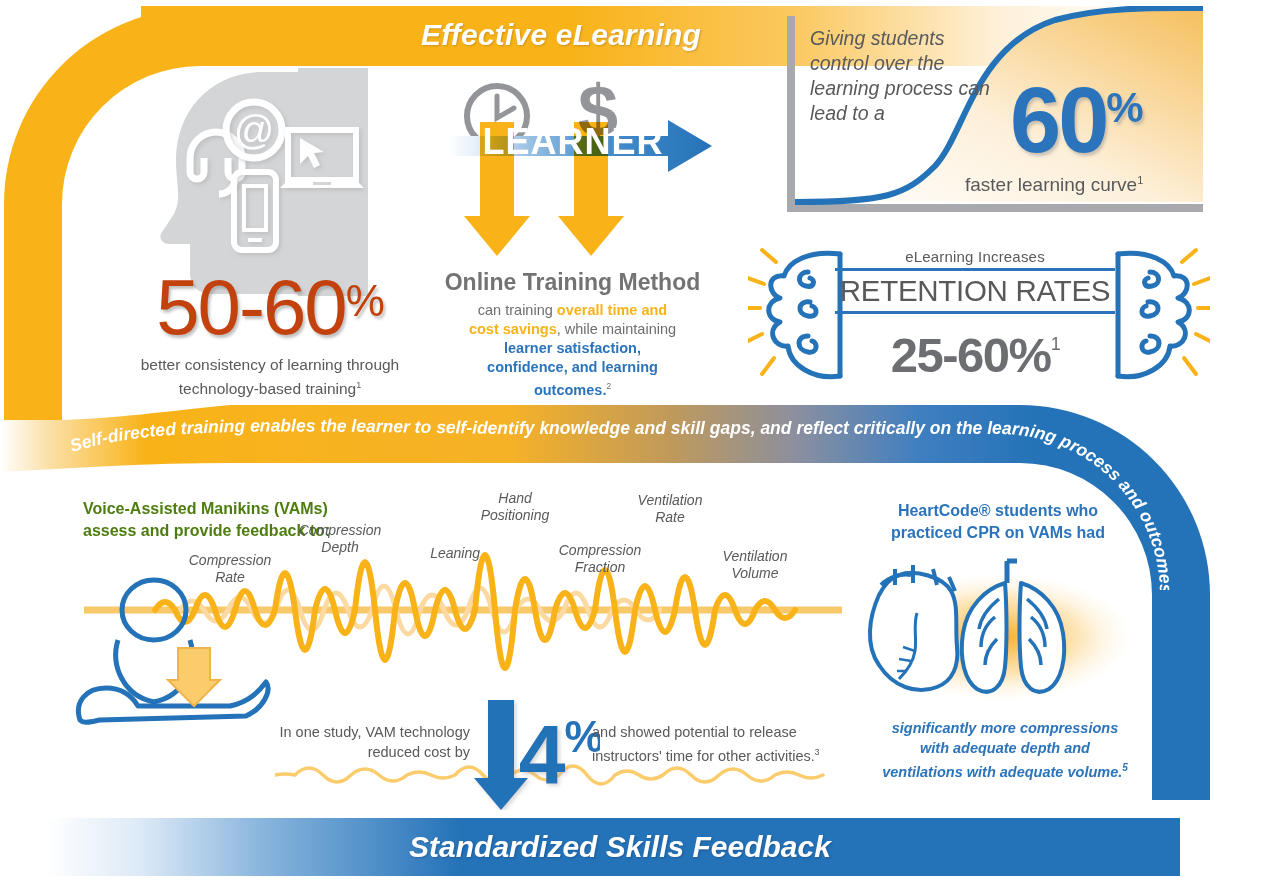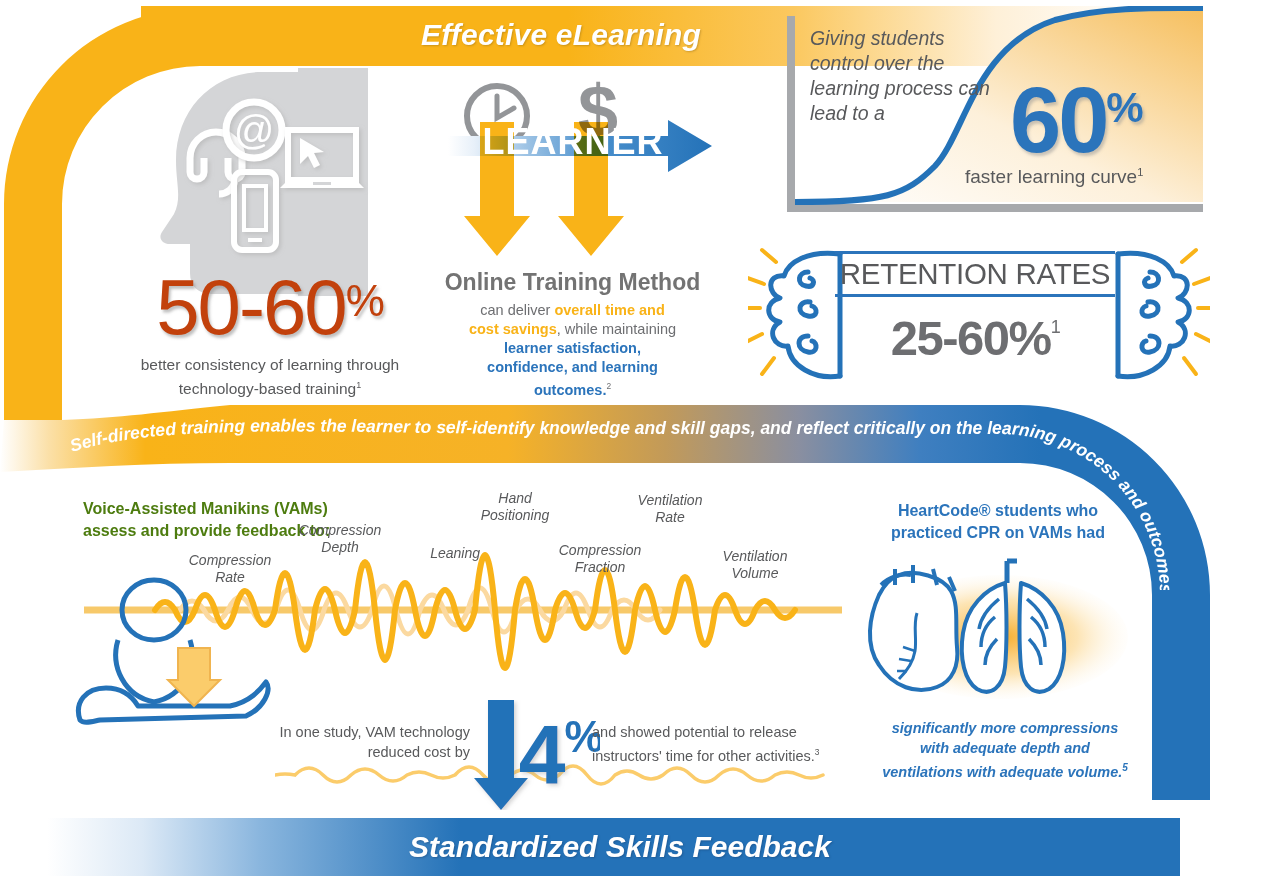--- a/index.html
+++ b/index.html
@@ -47,21 +47,21 @@
   #otm-body b.or{color:#f9b318;}
   #otm-body b.bl{color:#2b74bb;margin-top:24px;}
 
   
   #curve-card{left:785px;top:6px;width:420px;height:210px;}
   #curve-quote{left:810px;top:26px;width:180px;font-style:italic;font-size:19.5px;
      line-height:25px;color:#58595b;}
   #curve-num{left:1010px;top:62px;font-weight:bold;color:#2b74bb;font-size:92px;
      line-height:92px;letter-spacing:-3px;text-shadow:2px 3px 3px rgba(150,150,150,.5);}
   #curve-num .pct{font-size:42px;vertical-align:30px;}
-  #curve-cap{left:965px;top:166px;font-size:19px;color:#58595b;text-align:center;}
+  #curve-cap{left:965px;top:174px;font-size:19px;color:#58595b;text-align:center;}
 
   
   #retention{left:835px;top:248px;width:280px;text-align:center;}
   #ret-top{font-size:15px;color:#58595b;letter-spacing:.2px;}
   #ret-rule-a,#ret-rule-b{height:3px;background:#2b74bb;margin:3px 0;}
   #ret-title{font-size:29.5px;color:#58595b;font-weight:normal;letter-spacing:-.3px;line-height:34px;}
   #ret-num{font-size:49px;font-weight:bold;color:#6d6e71;letter-spacing:-1.5px;line-height:54px;}
   #ret-num sup{font-size:18px;font-weight:normal;vertical-align:22px;}
   #brain-left{left:748px;top:246px;width:110px;height:150px;}
   #brain-right{left:1100px;top:246px;width:110px;height:150px;}
@@ -219,21 +219,21 @@
     <g style="mix-blend-mode:multiply">
       <path d="M40 44 L74 44 L74 138 L90 138 L57 178 L24 138 L40 138 Z" fill="#f9b318"></path>
       <path d="M134 44 L168 44 L168 138 L184 138 L151 178 L118 138 L134 138 Z" fill="#f9b318"></path>
     </g>
     <text x="133" y="76" font-size="36" font-weight="bold" fill="#ffffff" text-anchor="middle" font-family="Liberation Sans, sans-serif" style="letter-spacing:1px;paint-order:stroke;">LEARNER</text>
   </svg>
 
   <div class="abs" id="otm">
     <div id="otm-title">Online Training Method</div>
     <div id="otm-body">
-      <span>can deliver </span><b class="or">overall time and</b><br>
+      <span>can training </span><b class="or">overall time and</b><br>
       <b class="or">cost savings</b><span>, while maintaining</span><br>
       <b class="bl">learner satisfaction,</b><br>
       <b class="bl">confidence, and learning</b><br>
       <b class="bl">outcomes.</b><sup class="bl">2</sup>
     </div>
   </div>
 
   <svg class="abs" id="curve-card" viewBox="0 0 420 210">
     <rect x="2" y="10" width="8" height="196" fill="#a7a9ac"></rect>
     <rect x="2" y="198" width="416" height="8" fill="#a7a9ac"></rect>
@@ -261,20 +261,21 @@
       <path d="M92 8 C 60 4 40 16 36 30 C 18 28 20 48 32 52 C 16 56 18 74 32 76
                C 18 84 26 102 40 100 C 42 120 66 134 92 130"></path>
       <path d="M92 8 L92 130"></path>
       <path d="M60 26 C 50 26 48 38 58 40 C 66 42 68 34 62 32"></path>
       <path d="M62 56 C 50 54 48 68 60 70 C 70 72 70 62 64 60"></path>
       <path d="M60 90 C 48 90 48 104 60 106 C 70 108 70 96 64 95"></path>
     </g>
   </svg>
 
   <div class="abs" id="retention">
+    <div id="ret-top">eLearning Increases</div>
     <div id="ret-rule-a"></div>
     <div id="ret-title">RETENTION RATES</div>
     <div id="ret-rule-b"></div>
     <div id="ret-num">
       <span>25-60%</span><sup>1</sup>
     </div>
   </div>
 
   <svg class="abs" id="brain-right" viewBox="0 0 110 150">
     <g fill="none" stroke="#f9b318" stroke-width="4" stroke-linecap="round">

